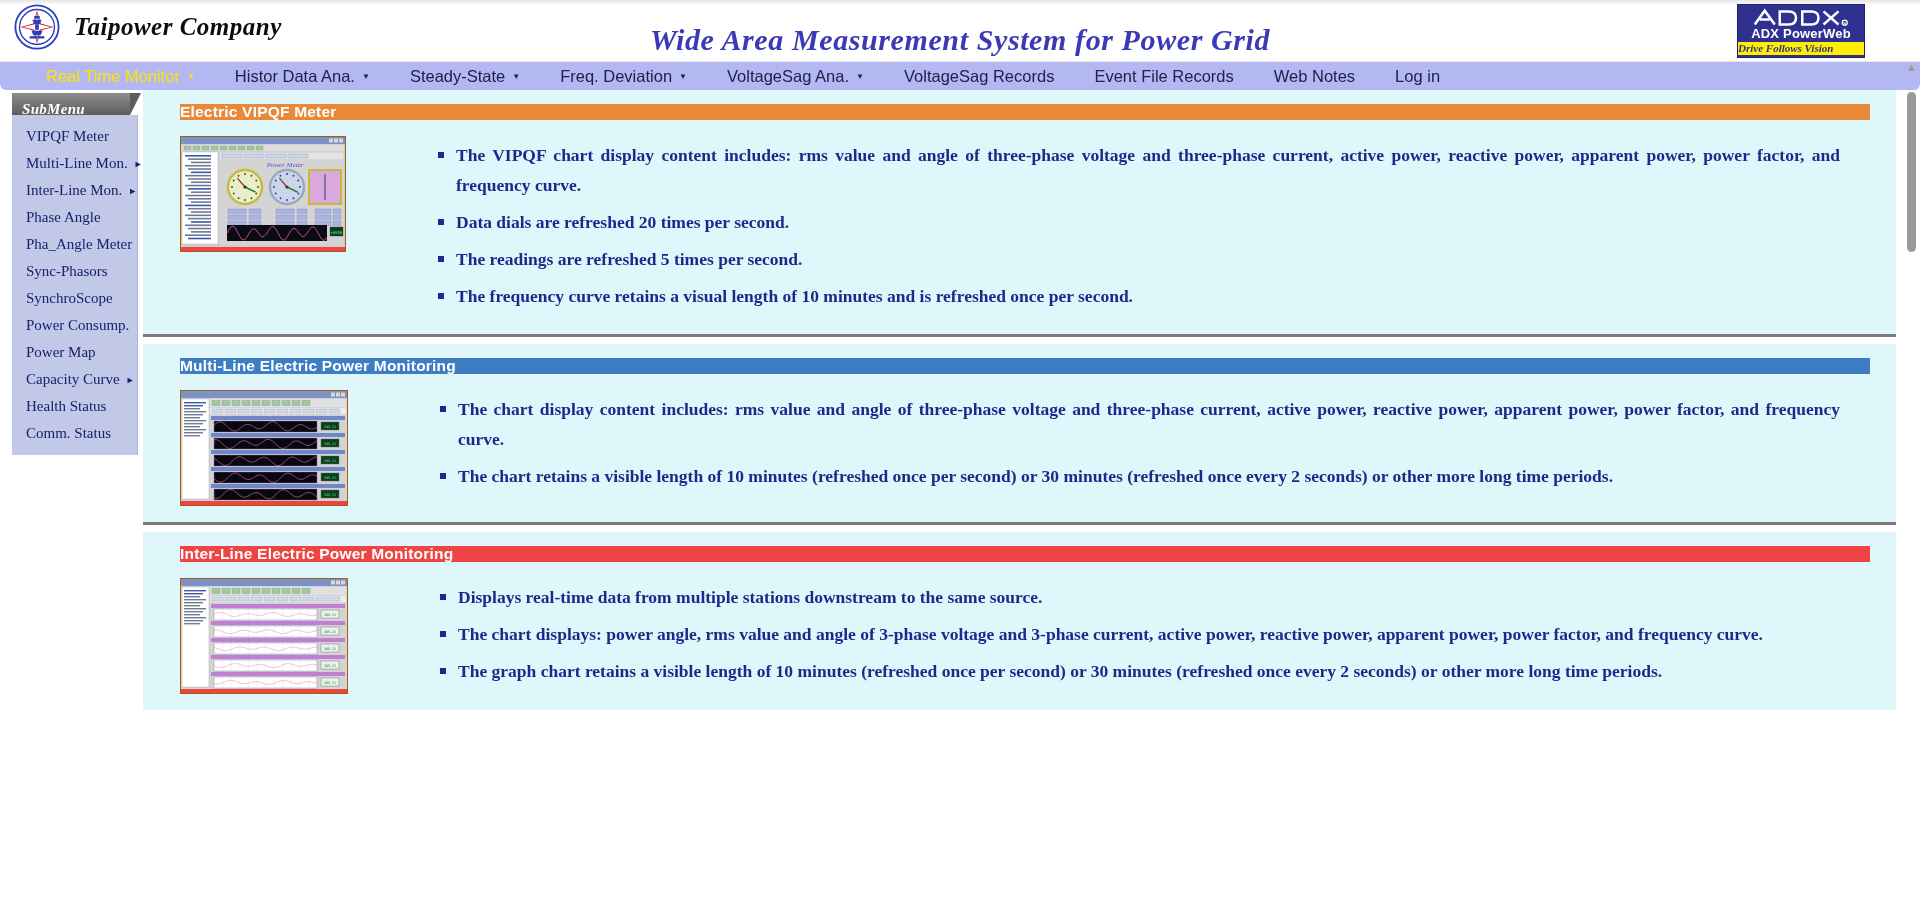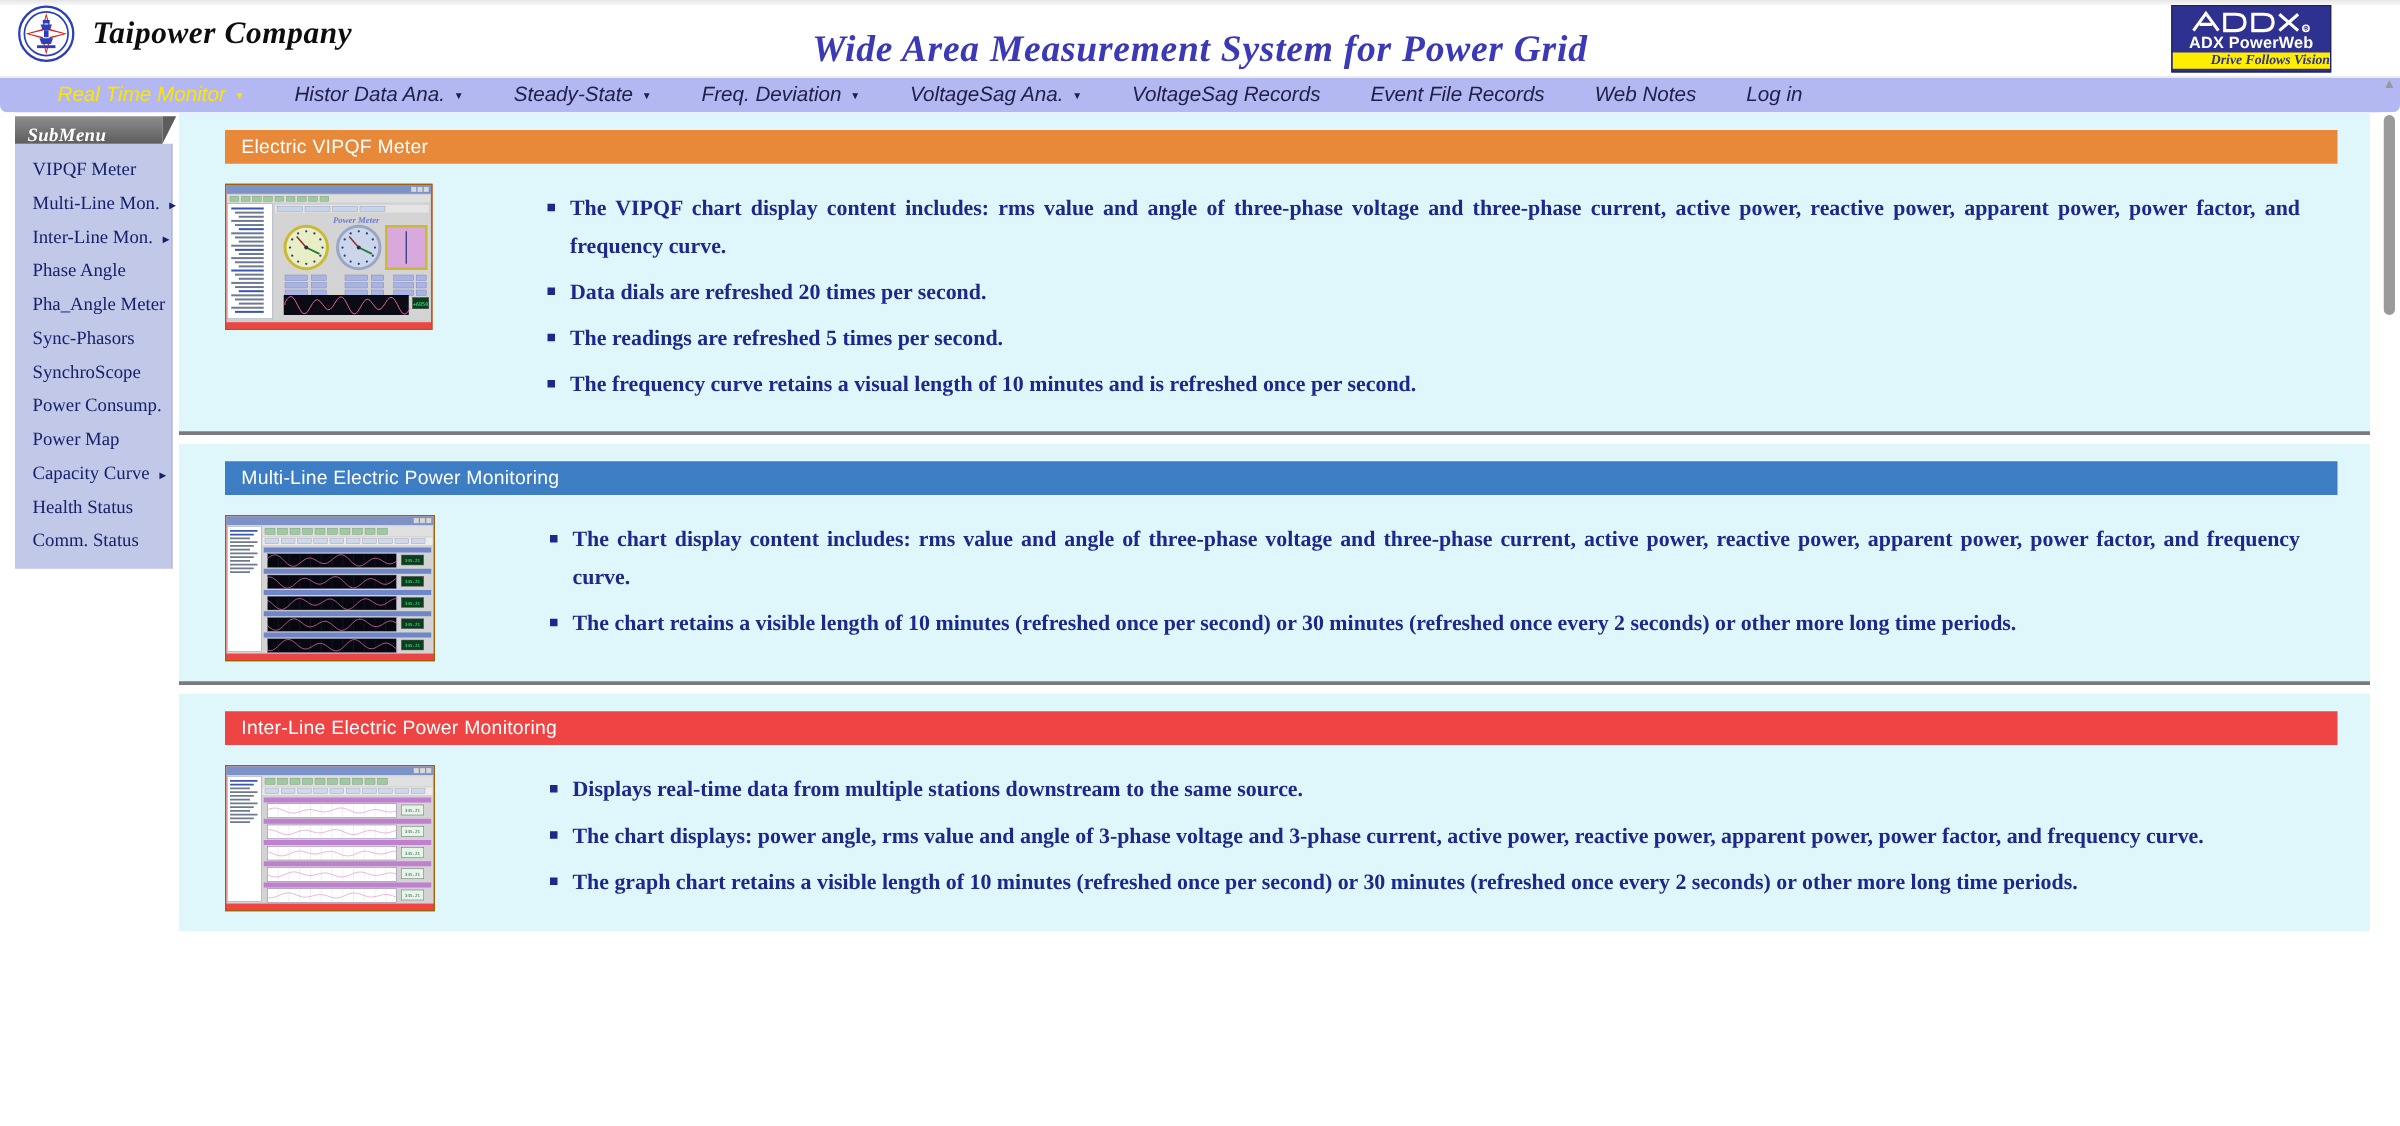--- a/index.html
+++ b/index.html
@@ -69,33 +69,32 @@
   }
   #adx-tagline {
     width: 100%;
     background: #ffee00;
     color: #2f3190;
     font-family: "Liberation Serif", serif;
     font-style: italic;
     font-weight: bold;
     font-size: 11px;
     line-height: 13px;
-    text-align: right;
+    text-align: left;
     margin-top: 1px;
   }
 
   
   #navbar {
     height: 28px;
     background: #b3b8f2;
     display: flex;
     align-items: center;
     padding-left: 26px;
     border-radius: 0 0 6px 6px;
-    font-style: italic;
   }
   .nav-item {
     font-size: 16.5px;
     color: #20204a;
     padding: 0 20px;
     white-space: nowrap;
     cursor: pointer;
     display: flex; align-items: center; gap: 7px;
     line-height: 28px;
   }
@@ -166,25 +165,24 @@
   }
   .section-divider {
     height: 3px;
     background: #7a7a7a;
     margin: 0;
   }
   .section-gap { height: 7px; background: #ffffff; }
 
   .sec-header {
     margin: 0 26px 0 37px;
-    height: 27px;
+    height: 16px;
     display: flex; align-items: center;
-    padding-left: 13px;
     color: #ffffff;
-    font-weight: normal;
+    font-weight: bold;
     font-size: 15.5px;
     letter-spacing: .2px;
   }
   .sec-body {
     display: flex;
     align-items: flex-start;
     padding-top: 16px;
   }
   .thumb-wrap {
     flex: 0 0 auto;

